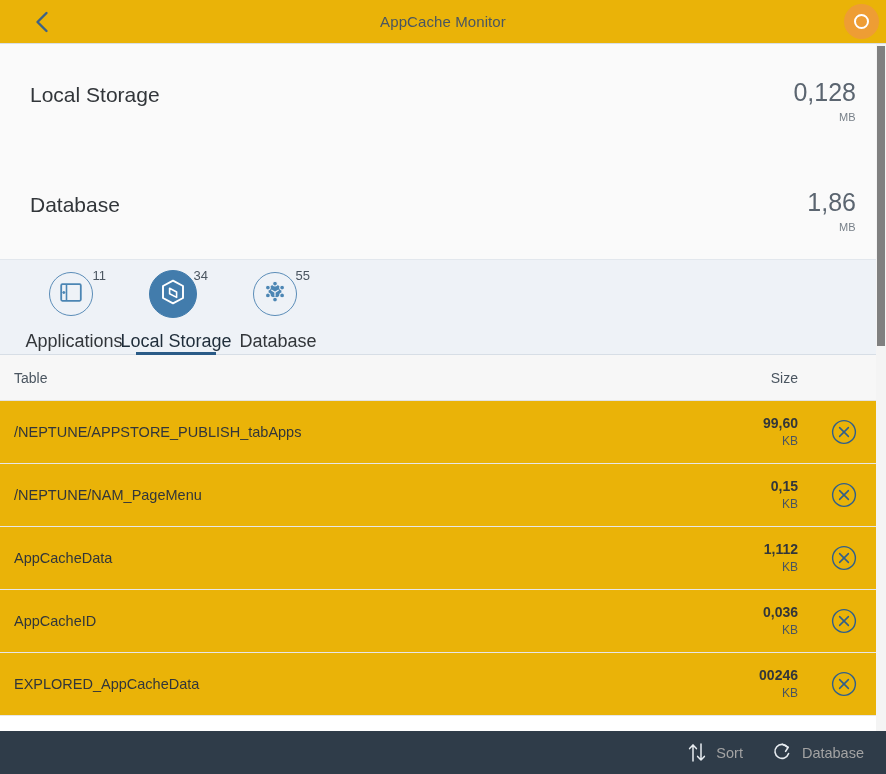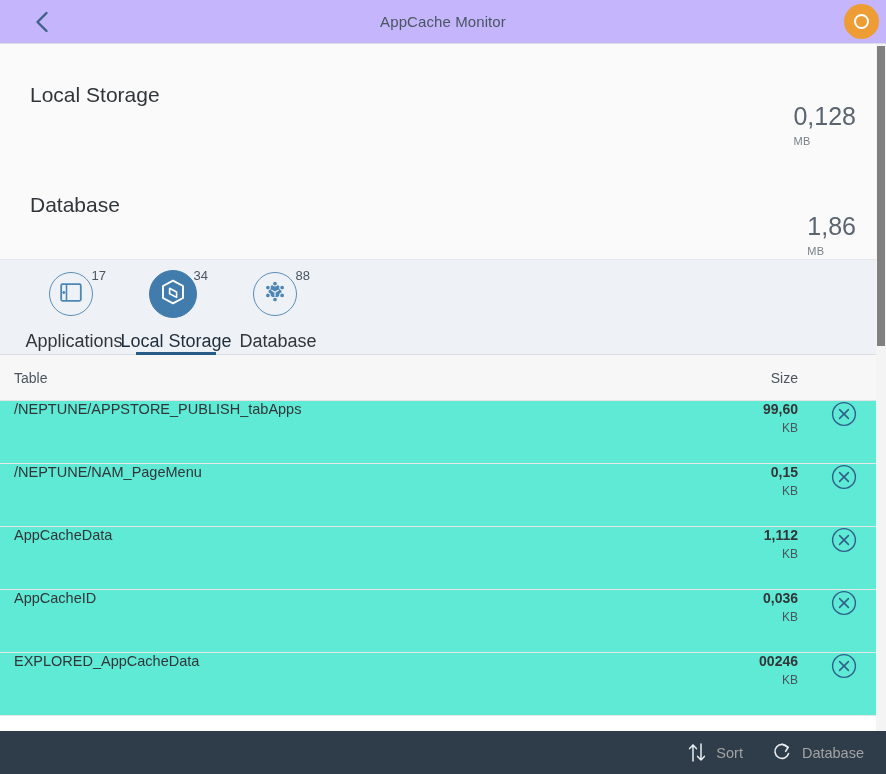--- a/index.html
+++ b/index.html
@@ -20,21 +20,21 @@
     display: flex;
     flex-direction: column;
     background: #ffffff;
   }
 
   
   .header {
     position: relative;
     height: 44px;
     min-height: 44px;
-    background: #c4b5fd;
+    background: #eab308;
     border-bottom: 1px solid #d9dfe5;
     display: flex;
     align-items: center;
     padding: 0 25px;
   }
   .back-btn {
     width: 32px;
     height: 32px;
     display: flex;
     align-items: center;
@@ -101,22 +101,22 @@
   .summary-row.second { padding-top: 36px; height: 105px; }
 
   .summary-label {
     font-size: 21px;
     color: #32363a;
     font-weight: 400;
     line-height: 1;
     padding-top: 4px;
   }
   .summary-value-wrap {
+    text-align: right;
     line-height: 1;
-    margin-top: 24px;
   }
   .summary-value {
     font-size: 25px;
     color: #5b6570;
     font-weight: 400;
     display: block;
   }
   .summary-unit {
     font-size: 11px;
     color: #788089;
@@ -224,24 +224,24 @@
   .th-spacer { width: 56px; }
 
   .table-body {
     flex: 1 1 auto;
     overflow: hidden;
     background: #ffffff;
   }
   .row {
     height: 63px;
     display: flex;
-    align-items: flex-start;
+    align-items: center;
     padding: 0 14px;
     border-bottom: 1px solid #e7e7e7;
-    background: #5eead4;
+    background: #eab308;
   }
   .cell-name {
     flex: 1 1 auto;
     font-size: 14.5px;
     color: #32363a;
   }
   .cell-size {
     width: 120px;
     text-align: right;
     padding-right: 18px;
@@ -363,21 +363,21 @@
           <div class="tab-circle">
             <span>
               <svg width="22" height="19" viewBox="0 0 22 19">
                 <rect x="1.2" y="1.2" width="19.6" height="16.6" rx="1.2" fill="none" stroke="#4c86b4" stroke-width="1.8"></rect>
                 <line x1="6.5" y1="1.2" x2="6.5" y2="17.8" stroke="#4c86b4" stroke-width="1.6"></line>
                 <line x1="2.3" y1="9.5" x2="5.4" y2="9.5" stroke="#4c86b4" stroke-width="1.4"></line>
                 <line x1="3.85" y1="8" x2="3.85" y2="11" stroke="#4c86b4" stroke-width="1.4"></line>
               </svg>
             </span>
           </div>
-          <span class="tab-badge">17</span>
+          <span class="tab-badge">11</span>
         </div>
         <div class="tab-label">Applications</div>
 
       </div>
 
       <div class="tab active">
         <div class="tab-iconwrap">
           <div class="tab-circle">
             <span>
               <svg width="24" height="26" viewBox="0 0 24 26">
@@ -402,21 +402,21 @@
                 <circle cx="19.1" cy="7.6" r="2.4" fill="#4c86b4" stroke="#eef2f7" stroke-width="1.1"></circle>
                 <circle cx="19.1" cy="15.4" r="2.4" fill="#4c86b4" stroke="#eef2f7" stroke-width="1.1"></circle>
                 <circle cx="12" cy="19.6" r="2.4" fill="#4c86b4" stroke="#eef2f7" stroke-width="1.1"></circle>
                 <circle cx="4.9" cy="15.4" r="2.4" fill="#4c86b4" stroke="#eef2f7" stroke-width="1.1"></circle>
                 <circle cx="4.9" cy="7.6" r="2.4" fill="#4c86b4" stroke="#eef2f7" stroke-width="1.1"></circle>
                 <path d="M8.3 10.1 L12 12.2 L15.7 10.1" fill="none" stroke="#eef2f7" stroke-width="1.2"></path>
                 <line x1="12" y1="12.2" x2="12" y2="16.6" stroke="#eef2f7" stroke-width="1.2"></line>
               </svg>
             </span>
           </div>
-          <span class="tab-badge">88</span>
+          <span class="tab-badge">55</span>
         </div>
         <div class="tab-label">Database</div>
 
       </div>
 
     </div>
 
     <div class="table-head">
       <div class="th-table">Table</div>
       <div class="th-size">Size</div>

